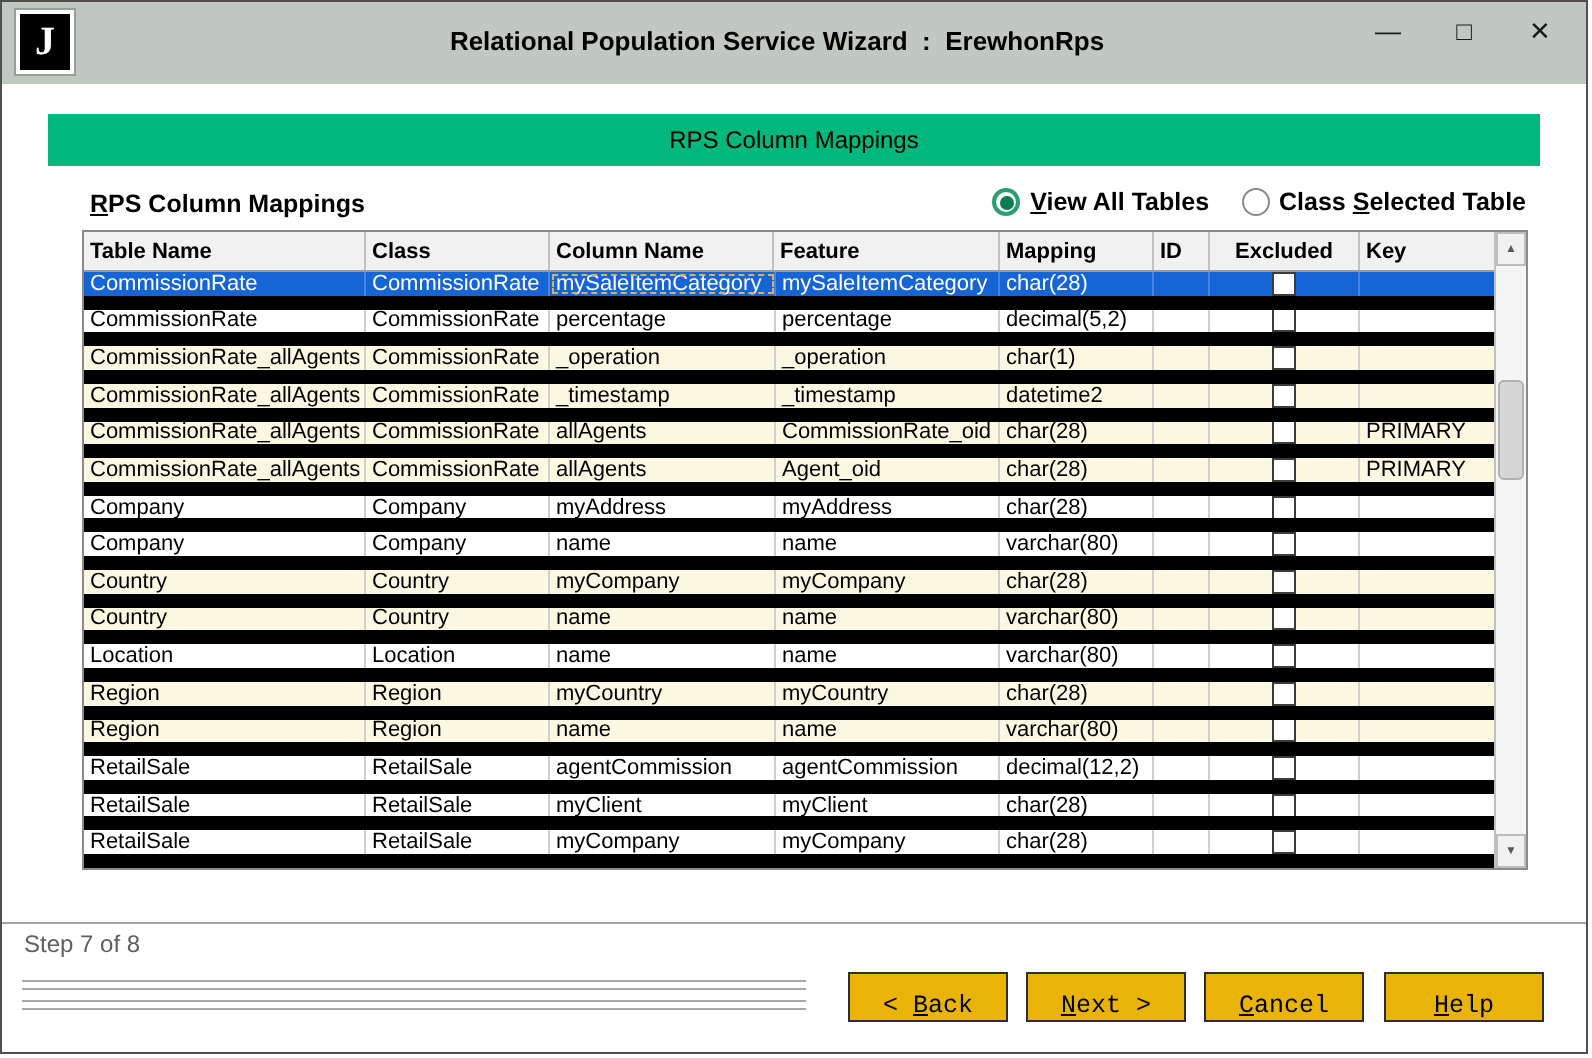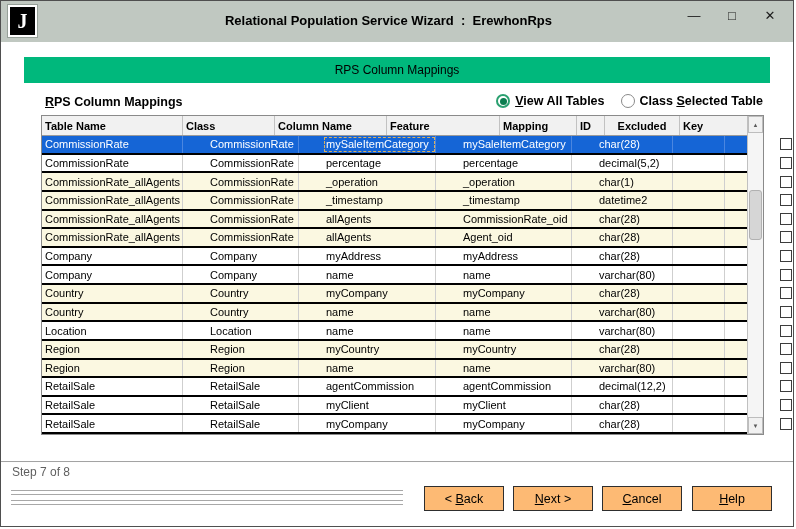--- a/index.html
+++ b/index.html
@@ -33,21 +33,21 @@
   .rdo.on { border:2px solid #2aa070; }
   .rdot { width:7px; height:7px; border-radius:50%; background:transparent; }
   .rdo.on .rdot { background:#0b7d4f; }
   .mn { text-decoration:underline; }
 
   
   .grid { position:absolute; left:40px; top:114px; width:723px; height:320px; border:1px solid #8a8a8a; background:#4c1d95; }
   .thead { display:flex; height:20px; background:#f1f1f1; border-bottom:1px solid #9a9a9a; width:707px; }
   .thead .tcell { font-weight:bold; background:#f1f1f1; border-right:1px solid #c2c2c2; }
   .tbody { position:absolute; left:0; top:20px; bottom:0; width:707px; display:flex; flex-direction:column; }
-  .trow { display:flex; flex:1 1 0; border-bottom:2px solid #000000; background:#fff; min-height:0;gap:24px; }
+  .trow { display:flex; flex:1 1 0; border-bottom:7px solid #000000; background:#fff; min-height:0; }
   .trow.cream { background:#fbf8e1; }
   .trow.sel { background:#1565d6; color:#fff; }
   .trow.sel .tcell { border-right-color:#4a86e0; }
   .tcell { flex-shrink:0; border-right:1px solid #cfcfcf; padding:0 3px; font-size:11px;
            display:flex; align-items:center; overflow:hidden; white-space:nowrap; }
   .c0{width:141px} .c1{width:92px} .c2{width:113px} .c3{width:112px}
   .c4{width:77px}  .c5{width:28px} .c6{width:75px; justify-content:center;}
   .c7{flex:1 1 auto; border-right:none;}
   .tcell.focus { outline:1px dashed #d9b061; outline-offset:-2px; }
   .checkbox { width:12px; height:12px; background:#fff; border:1px solid #3c3c3c; display:inline-block; }
@@ -59,22 +59,22 @@
   .sbtn.up { top:0; } .sbtn.down { bottom:0; }
   .sthumb { position:absolute; left:1px; width:13px; top:74px; height:50px; background:#d6d6d6;
             border:1px solid #b1b1b1; border-radius:3px; }
 
   
   .fsep { position:absolute; left:0; right:0; top:460px; height:2px; border-top:1px solid #a3a3a3; border-bottom:1px solid #fdfdfd; }
   .step-label { position:absolute; left:11px; top:464px; color:#5f5f5f; font-size:12px; }
   .grooves { position:absolute; left:10px; top:489px; width:392px; height:16px; }
   .grooves div { position:absolute; left:0; right:0; height:1px; background:#a8a8a8; box-shadow:0 1px 0 #fff; }
   .g1{top:0} .g2{top:4px} .g3{top:10px} .g4{top:14px}
-  .btn { position:absolute; top:485px; width:80px; height:25px; background:#fdba74; border:1px solid #2e2e2e;
-         display:flex; align-items:center; justify-content:center; font-size:12.5px; color:#000; cursor:default; }
+  .btn { position:absolute; top:485px; width:80px; height:25px; background:#eab308; border:1px solid #2e2e2e;
+         display:flex; align-items:flex-end; justify-content:center; font-size:12.5px; color:#000; cursor:default;font-family:Liberation Mono, monospace; }
   .btn-back{left:423px} .btn-next{left:512px} .btn-cancel{left:601px} .btn-help{left:691px}
 </style>
 </head>
 <body>
 
 <div class="dialog">
 
   <div class="titlebar">
     <div class="app-icon">
       <span>J</span>

